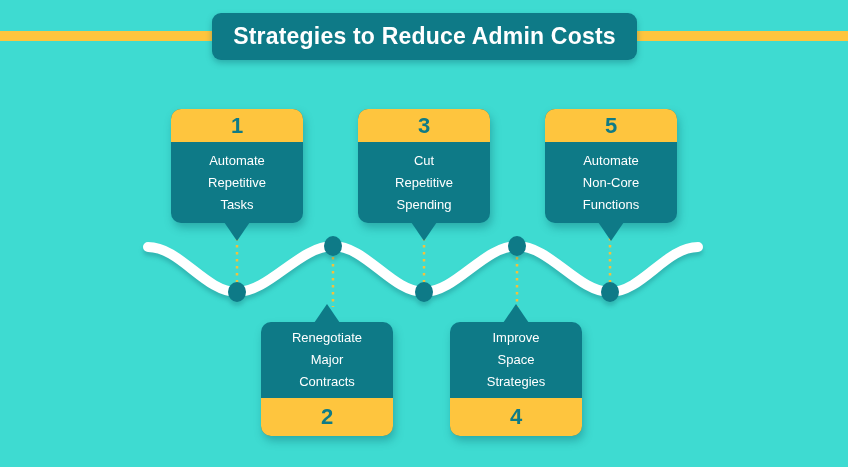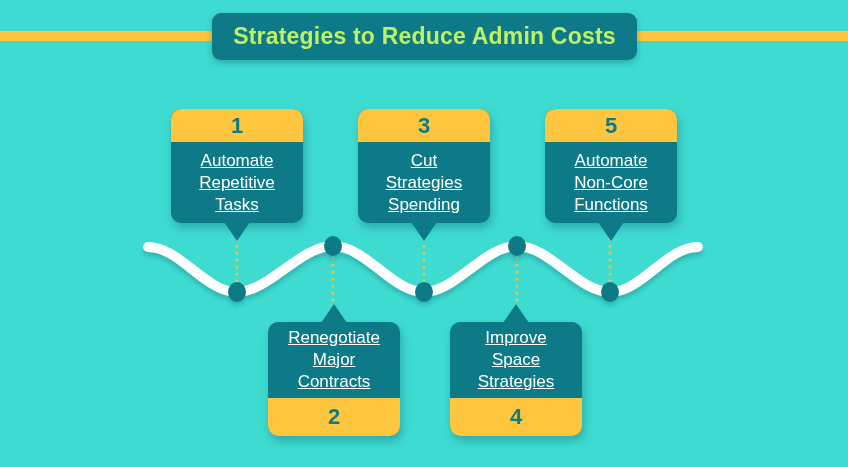--- a/index.html
+++ b/index.html
@@ -32,21 +32,21 @@
     height: 47px;
     background: #0E7A87;
     border-radius: 9px;
     z-index: 2;
     display: flex;
     align-items: center;
     justify-content: center;
     box-shadow: 0 3px 6px rgba(10, 90, 100, 0.35);
   }
   .title-box span {
-    color: #bef264;
+    color: #ffffff;
     font-size: 23px;
     font-weight: bold;
     letter-spacing: 0.2px;
     text-align: center;
   }
   
   .wave-layer {
     position: absolute;
     left: 0; top: 0;
     width: 848px;
@@ -80,26 +80,25 @@
     font-size: 22px;
     font-weight: bold;
   }
   .card-label {
     min-height: 81px;
     display: flex;
     align-items: center;
     justify-content: center;
     text-align: center;
     color: #ffffff;
-    font-size: 17px;
+    font-size: 13px;
     line-height: 22px;
     white-space: pre-line;
     padding: 2px 4px;
     box-sizing: border-box;
-    text-decoration: underline;
   }
   .card-bottom .card-label { min-height: 76px; }
   .pointer {
     position: absolute;
     left: 50%;
     transform: translateX(-50%);
     width: 0; height: 0;
     border-left: 13px solid transparent;
     border-right: 13px solid transparent;
   }
@@ -157,36 +156,36 @@
 Repetitive
 Tasks</div>
     <div class="pointer pointer-down"></div>
   </div>
 
   <div class="card card-top" style="left:358px">
     <div class="num-band">
       <span>3</span>
     </div>
     <div class="card-label">Cut
-Strategies
+Repetitive
 Spending</div>
     <div class="pointer pointer-down"></div>
   </div>
 
   <div class="card card-top" style="left:545px">
     <div class="num-band">
       <span>5</span>
     </div>
     <div class="card-label">Automate
 Non-Core
 Functions</div>
     <div class="pointer pointer-down"></div>
   </div>
 
-  <div class="card card-bottom" style="left:268px">
+  <div class="card card-bottom" style="left:261px">
     <div class="pointer pointer-up"></div>
     <div class="card-label">Renegotiate
 Major
 Contracts</div>
     <div class="num-band">
       <span>2</span>
     </div>
   </div>
 
   <div class="card card-bottom" style="left:450px">

